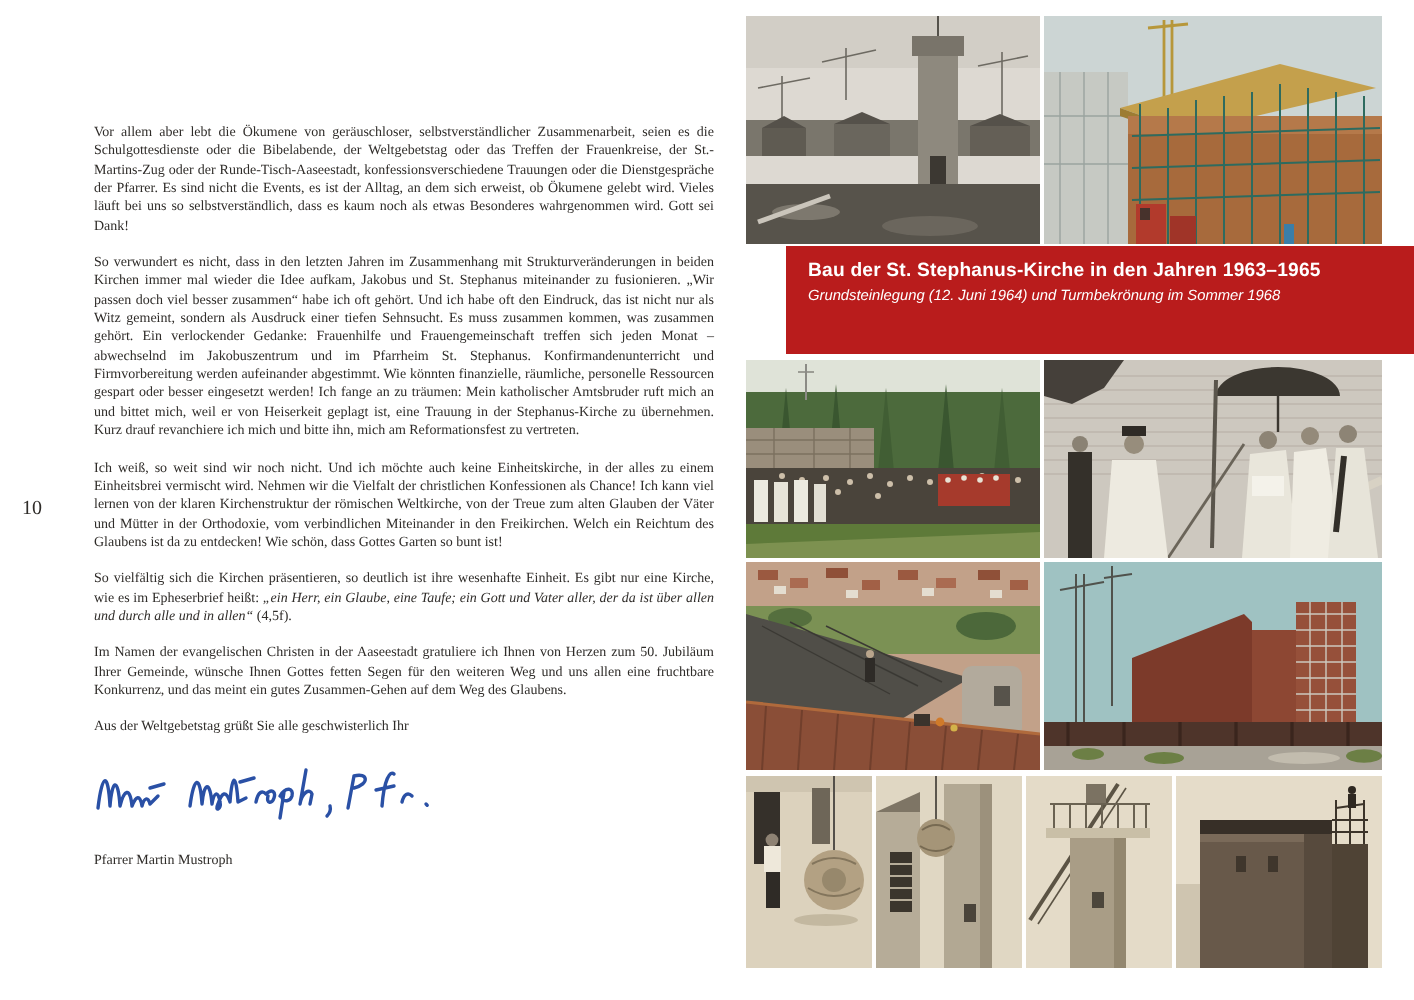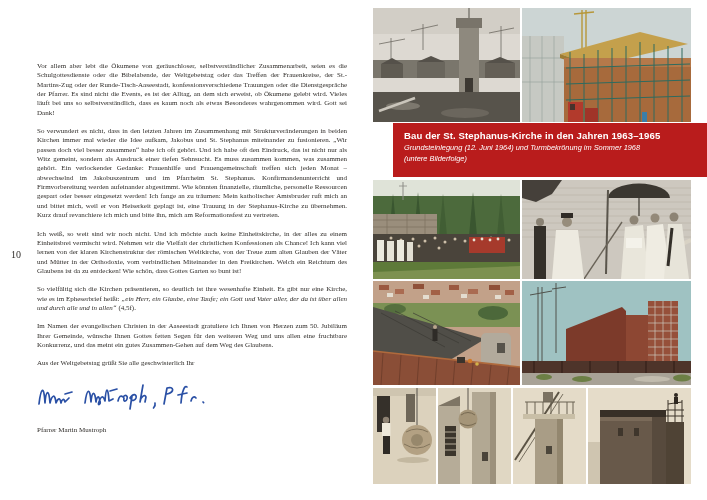--- a/index.html
+++ b/index.html
@@ -1,21 +1,21 @@
 <!DOCTYPE html>
 <html lang="de"><head>
 <meta charset="utf-8">
 <style>
   html,body { margin:0; padding:0; background:#fff; }
   .stage { position:relative; width:707px; height:500px; background:#ffffff; overflow:hidden;
            font-family:"Liberation Serif", serif; color:#2f2c29; }
 
   
   .pagenum { position:absolute; left:11px; top:249px; font-size:10px; }
-  .textcol { position:absolute; left:37px; top:62px; width:310px;
+  .textcol { position:absolute; left:47px; top:62px; width:310px;
              font-size:7px; line-height:9.35px; text-align:justify; }
   .textcol p { margin:0 0 9px 0; hyphens:auto; -webkit-hyphens:auto; }
   .em { font-style:italic; }
   .sig { display:block; margin:3px 0 0 -2px; }
   .sig path { fill:none; stroke:#2a50a5; stroke-width:1.7; stroke-linecap:round; stroke-linejoin:round; }
   .sig-caption { font-size:7px; margin-top:14px; }
 
   
   .collage { position:absolute; left:373px; top:8px; width:318px; height:476px; }
   .ph { position:absolute; overflow:hidden; background:#d8d4cc; }
@@ -128,21 +128,20 @@
         <rect x="46" y="94" width="15" height="20" fill="#b23a2c"></rect>
         <rect x="48" y="96" width="5" height="6" fill="#47322c"></rect>
         <rect x="63" y="100" width="13" height="14" fill="#a03428"></rect>
         <rect x="120" y="104" width="5" height="10" fill="#3a7ea8"></rect>
       </svg>
     </div>
 
     <div class="banner" style="background: #b91c1c; margin-left: 20px;">
       <h2>Bau der St. Stephanus-Kirche in den Jahren 1963–1965</h2>
       <p class="sub">Grundsteinlegung (12. Juni 1964) und Turmbekrönung im Sommer 1968</p>
-      <p class="sub">(untere Bilderfolge)</p>
     </div>
 
     <div class="ph" style="left:0;top:172px;width:147px;height:99px" title="Farbfoto: Prozession mit Ministranten vor der Baustelle">
       <svg viewBox="0 0 147 99" preserveAspectRatio="none">
         <rect width="147" height="99" fill="#dfe3d8"></rect>
         <rect y="16" width="147" height="40" fill="#4c6a3c"></rect>
         <polygon points="20,14 24,56 16,56" fill="#3a5630"></polygon>
         <polygon points="45,12 49,56 41,56" fill="#3a5630"></polygon>
         <polygon points="70,14 74,56 66,56" fill="#415e34"></polygon>
         <polygon points="100,12 104,56 96,56" fill="#3a5630"></polygon>

